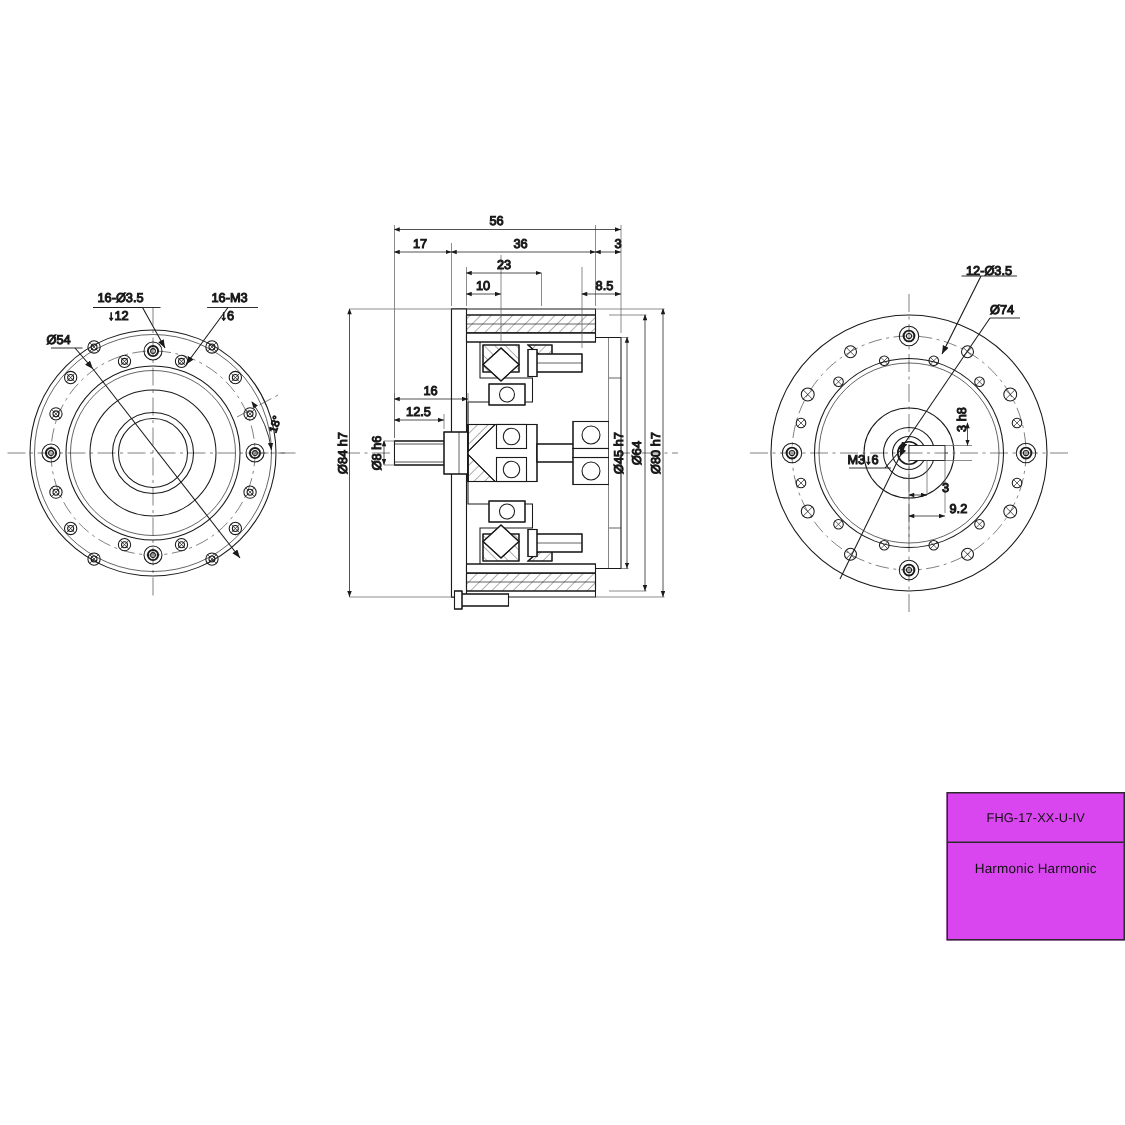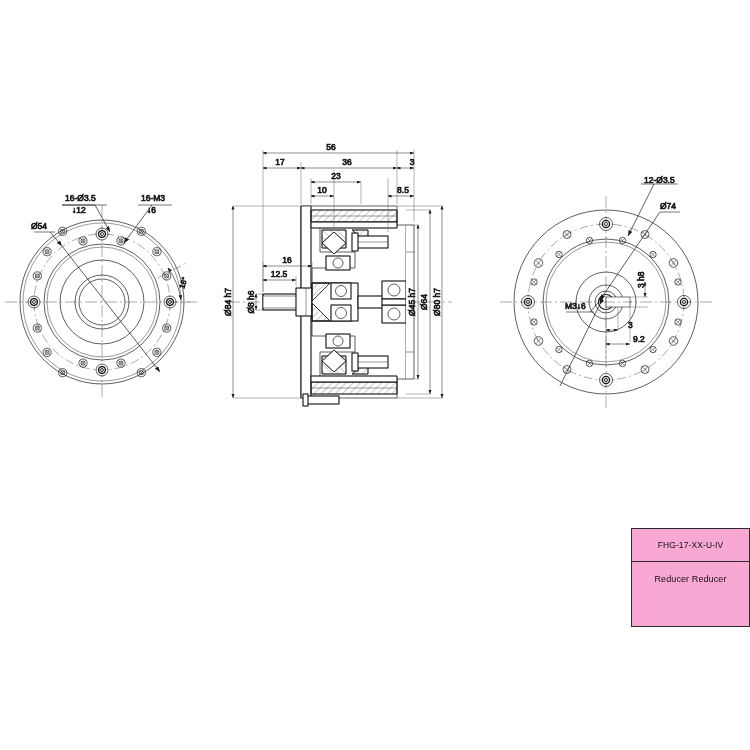--- a/index.html
+++ b/index.html
@@ -6,21 +6,21 @@
   html,body{margin:0;padding:0;background:#ffffff;}
   body{width:750px;height:750px;position:relative;
        font-family:"Liberation Sans","DejaVu Sans",sans-serif;
        color:#1a1a1a;overflow:hidden;}
   #sheet{position:absolute;inset:0;width:750px;height:750px;}
   svg{display:block;}
   .dimtxt{font-family:"Liberation Sans","DejaVu Sans",sans-serif;
           font-size:8.5px;fill:#1a1a1a;}
   .dimtxt.sm{font-size:7.5px;}
   .titleblock{position:absolute;left:631px;top:528px;width:119px;height:99px;
-              border:1px solid #2b2b2b;background:#f9a8d4;box-sizing:border-box;}
+              border:1px solid #2b2b2b;background:#d946ef;box-sizing:border-box;}
   .tb-row{height:33px;border-bottom:1px solid #2b2b2b;display:flex;
           align-items:center;justify-content:center;box-sizing:border-box;}
   .tb-row:last-child{border-bottom:none;}
   .tb-text{font-size:9px;color:#111;letter-spacing:.1px;white-space:nowrap;}
   .tb-text.model{font-size:8.5px;}
   .logo{font-weight:bold;font-size:14px;letter-spacing:.4px;color:#16161a;
         position:relative;display:inline-block;}
   .logo .bar{position:absolute;right:-1px;top:-2px;width:17px;height:4px;
              background:#d81f26;transform:skewX(-26deg);}
 </style>
@@ -573,15 +573,15 @@
 
   </g>
 </svg>
 </div>
 
 <div class="titleblock">
   <div class="tb-row">
     <span class="tb-text model">FHG-17-XX-U-IV</span>
   </div>
   <div class="tb-row">
-    <span class="tb-text">Reducer Reducer</span>
+    <span class="tb-text">Harmonic Harmonic</span>
   </div>
 </div>
 
 </body></html>

